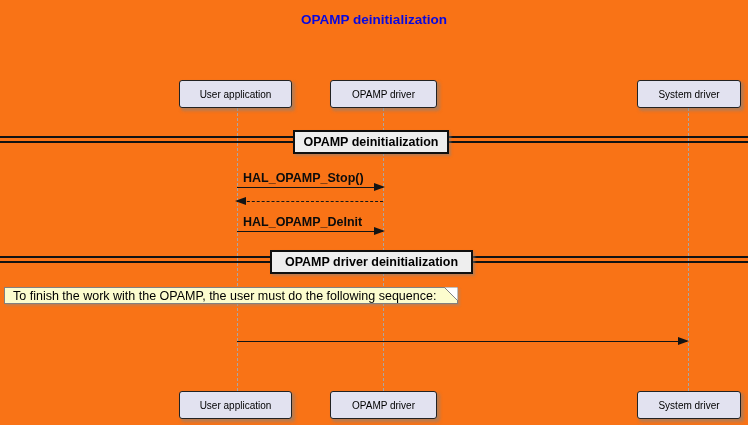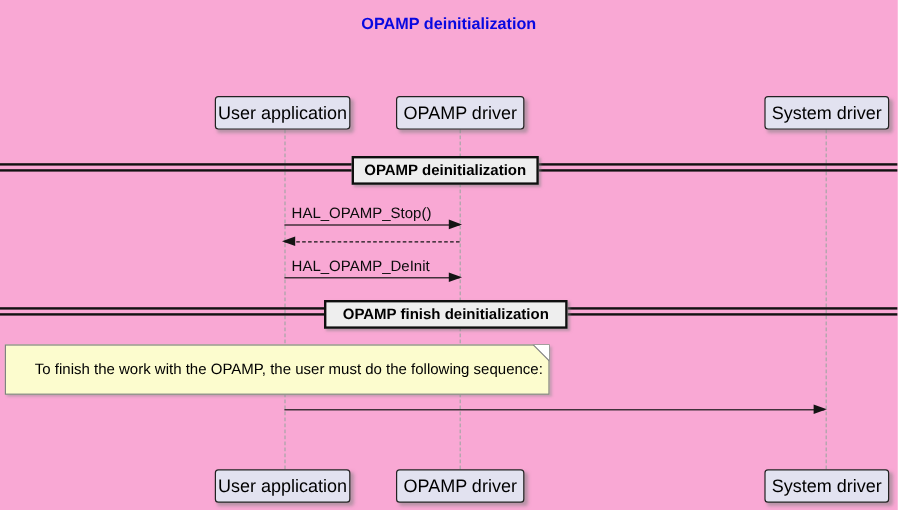--- a/index.html
+++ b/index.html
@@ -1,34 +1,34 @@
 <!DOCTYPE html>
 <html><head>
 <meta charset="utf-8">
 <style>
   * { margin:0; padding:0; box-sizing:border-box; }
   body { background:#ffffff; font-family:"Liberation Sans", sans-serif; }
   .canvas {
-    position:relative; width:748px; height:425px; background:#f9a8d4;
+    position:relative; width:748px; height:425px; background:#f97316;
     overflow:hidden;
   }
   .diagram-title {
     position:absolute; top:12px; left:0; width:748px; text-align:center;
     color:#0909E0; font-weight:bold; font-size:13.5px; line-height:15.5px;
     z-index:4;
   }
   .lifeline {
     position:absolute; top:108px; height:283px; width:0;
     border-left:1px dashed #A6A6A6; z-index:0;
   }
   .participant {
     position:absolute; height:28px; background:#E2E2F0;
     border:1.5px solid #222222; border-radius:3px;
     display:flex; align-items:center; justify-content:center;
-    font-size:15px; color:#000; z-index:3;
+    font-size:10px; color:#000; z-index:3;
     box-shadow:2.5px 2.5px 3px rgba(130,130,130,0.55);
   }
   .divider-line {
     position:absolute; left:0; width:748px; height:2px; background:#121212; z-index:1;
   }
   .divider-box {
     position:absolute; height:24px; background:#EEEEEE;
     border:2px solid #0F0F0F; z-index:3;
     display:flex; align-items:center; justify-content:center;
     font-size:12.5px; font-weight:bold; color:#000;
@@ -45,23 +45,23 @@
     position:absolute; right:-2px; top:-5.5px; width:0; height:0;
     border-left:11px solid #141414;
     border-top:4.5px solid transparent; border-bottom:4.5px solid transparent;
   }
   .ah-left {
     position:absolute; left:-2px; top:-5.2px; width:0; height:0;
     border-right:11px solid #141414;
     border-top:4.2px solid transparent; border-bottom:4.2px solid transparent;
   }
   .note {
-    position:absolute; left:4px; top:287px; width:454px; height:42px;
+    position:absolute; left:4px; top:287px; width:454px; height:17px;
     background:#FCFCCE; border:1px solid #818181; z-index:3;
-    display:flex; align-items:center; padding-left:24px;
+    display:flex; align-items:center; padding-left:8px;
     font-size:12.5px; color:#000;
     box-shadow:2px 2px 2px rgba(140,140,140,0.45);
   }
   .note-ear { position:absolute; top:-1px; right:-1px; z-index:4; }
 </style>
 </head>
 <body>
 
 <div class="canvas">
 
@@ -82,38 +82,38 @@
   <div class="participant" style="left:637px; top:80px; width:104px;">
     <span>System driver</span>
   </div>
 
   <div class="divider-line" style="top:136px;"></div>
   <div class="divider-line" style="top:141px;"></div>
   <div class="divider-box" style="left:293px; top:130px; width:156px;">
     <span>OPAMP deinitialization</span>
   </div>
 
-  <div class="msg-label" style="left:243px; top:171px;">HAL_OPAMP_Stop()</div>
+  <div class="msg-label" style="left:243px; top:171px;font-weight:bold;">HAL_OPAMP_Stop()</div>
   <div class="msg-line" style="left:237px; top:187px; width:146px;">
     <span class="ah-right"></span>
   </div>
 
   <div class="msg-line dashed" style="left:237px; top:201px; width:146px;">
     <span class="ah-left"></span>
   </div>
 
-  <div class="msg-label" style="left:243px; top:215px;">HAL_OPAMP_DeInit</div>
+  <div class="msg-label" style="left:243px; top:215px;font-weight:bold;">HAL_OPAMP_DeInit</div>
   <div class="msg-line" style="left:237px; top:231px; width:146px;">
     <span class="ah-right"></span>
   </div>
 
   <div class="divider-line" style="top:256px;"></div>
   <div class="divider-line" style="top:261px;"></div>
   <div class="divider-box" style="left:270px; top:250px; width:203px;">
-    <span>OPAMP finish deinitialization</span>
+    <span>OPAMP driver deinitialization</span>
   </div>
 
   <div class="note">
     <span>To finish the work with the OPAMP, the user must do the following sequence:</span>
     <svg class="note-ear" width="14" height="14" viewBox="0 0 14 14">
       <path d="M0,0 L14,14 L14,0 Z" fill="#ffffff" stroke="#818181" stroke-width="1"></path>
     </svg>
   </div>
 
   <div class="msg-line" style="left:237px; top:341px; width:450px;">

